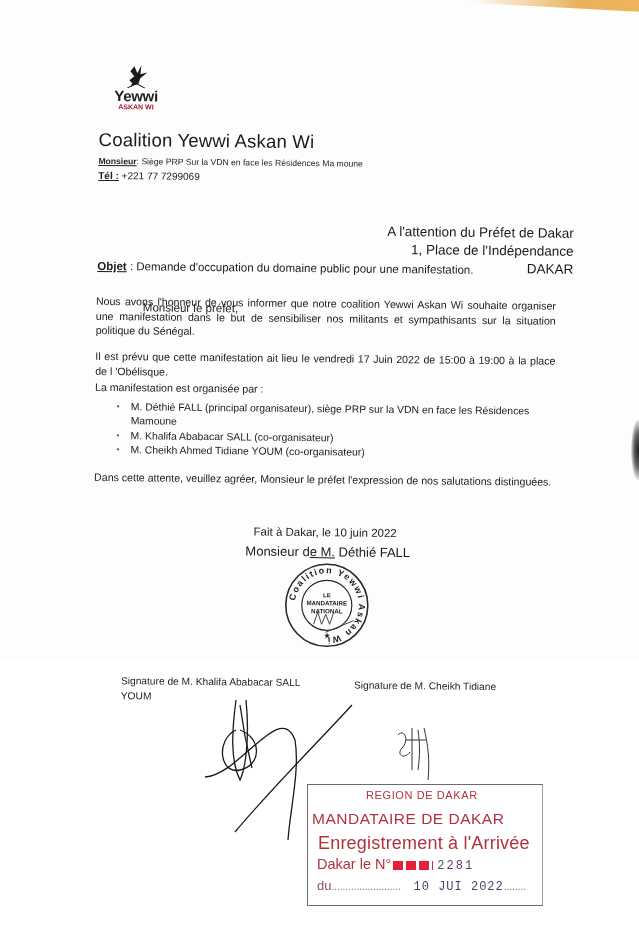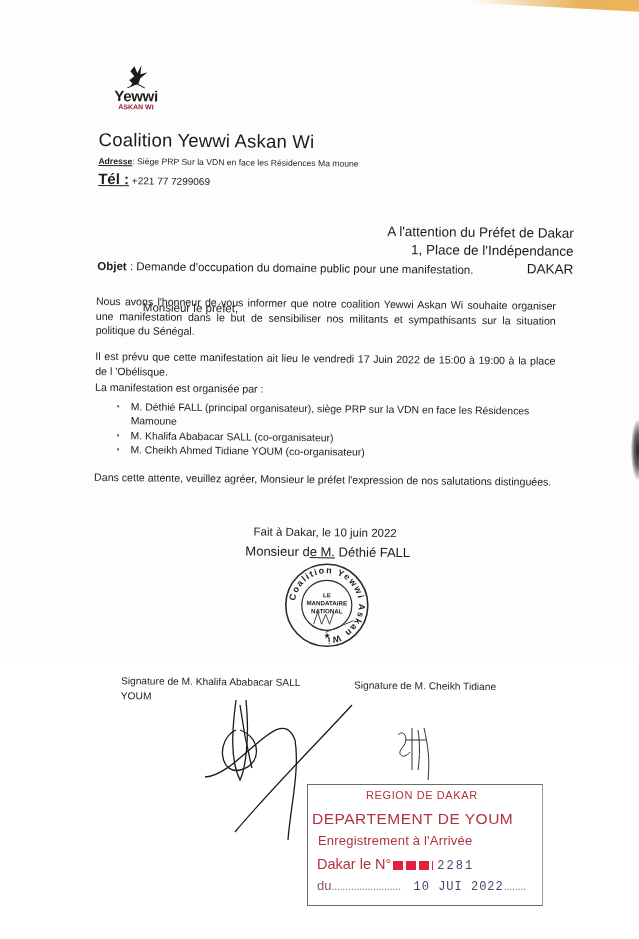--- a/index.html
+++ b/index.html
@@ -24,26 +24,26 @@
     .logo .bird { display: block; margin: 0 auto; }
     .logo .yewwi { font-weight: bold; font-size: 15px; color: #1c1c1c; line-height: 15px; letter-spacing: -0.3px; }
     .logo .askan { font-weight: bold; font-size: 7px; color: #a3162b; line-height: 8px; }
 
     .doc { transform: rotate(0.6deg); transform-origin: 300px 300px; }
     .org-name { position: absolute; left: 97px; top: 131px; font-size: 18.5px; color: #1a1a1a; letter-spacing: 0.2px; }
     .org-line { position: absolute; left: 97px; font-size: 8.6px; color: #1f1f1f; white-space: nowrap; }
     .org-line .lbl { font-weight: bold; text-decoration: underline; }
     .addr { top: 158px; }
     .tel { top: 172px; font-size: 10px; }
-    .tel .lbl { font-size: 15px; }
+    .tel .lbl { font-size: 10px; }
 
     .recipient { position: absolute; right: 66px; top: 222px; text-align: right; font-size: 13.5px; line-height: 18px; color: #1a1a1a; }
 
     .objet { position: absolute; left: 97px; top: 262px; font-size: 11.5px; color: #1a1a1a; white-space: nowrap; }
-    .objet .lbl { font-weight: bold; }
+    .objet .lbl { font-weight: bold; text-decoration: underline; }
     .salutation { position: absolute; left: 143px; top: 277px; font-size: 11.5px; margin-top: 26px; }
 
     .para { position: absolute; left: 96px; width: 460px; font-size: 10.6px; line-height: 14.5px; text-align: justify; color: #1a1a1a; }
     .p1 { top: 296px; }
     .p2 { top: 351px; }
     .p3 { top: 382px; width: 300px; }
     .organizers { position: absolute; left: 120px; top: 402px; width: 440px; margin: 0; padding: 0; list-style: none; font-size: 10.4px; line-height: 14.3px; }
     .organizers li { position: relative; padding-left: 12px; }
     .organizers li::before { content: "\2022"; position: absolute; left: -2px; top: 0; font-size: 8px; color: #555; }
     .p4 { top: 472px; }
@@ -60,21 +60,21 @@
 
     .signatures { position: absolute; left: 0; top: 0; }
 
     .stamp {
       position: absolute; left: 307px; top: 784px; width: 234px; height: 120px;
       border: 1.5px solid #6c6c6c; border-right-color: #9a9a9a;
       color: #b6283a; font-family: "Liberation Sans", sans-serif;
     }
     .stamp .l1 { position: absolute; left: 38px; top: 4px; font-size: 11px; letter-spacing: 0.6px; color: #b2313e; margin-left: 20px; }
     .stamp .l2 { position: absolute; left: 4px; top: 25px; font-size: 15.5px; letter-spacing: 0.5px; color: #b2313e; }
-    .stamp .l3 { position: absolute; left: 10px; top: 48px; font-size: 13px; letter-spacing: 0.2px; color: #b2313e; }
+    .stamp .l3 { position: absolute; left: 10px; top: 48px; font-size: 18px; letter-spacing: 0.2px; color: #b2313e; }
     .stamp .l4 { position: absolute; left: 9px; top: 71px; font-size: 14.5px; color: #b2313e; white-space: nowrap; }
     .stamp .l5 { position: absolute; left: 9px; top: 93px; font-size: 13px; color: #8a5560; white-space: nowrap; }
     .stamp .redact { display: inline-block; width: 40px; height: 9px; background: repeating-linear-gradient(90deg,#e41f3a 0 10px,transparent 10px 13px); vertical-align: middle; margin-left: 2px; }
     .stamp .num { color: #5a3b6a; font-family: "Liberation Mono", monospace; font-size: 12px; letter-spacing: 2px; }
     .stamp .dots { color: #7a6f78; font-size: 10px; letter-spacing: 0px; }
     .stamp .date { color: #4d3f68; font-family: "Liberation Mono", monospace; font-size: 12px; letter-spacing: 1px; margin-left: 9px; }
   </style>
 </head>
 <body>
 
@@ -88,21 +88,21 @@
       <svg class="bird" width="30" height="24" viewBox="0 0 30 24">
         <path d="M13 2 L16 9 L20 1 L19 10 L26 8 L19 14 L17 20 L13 21 L9 23 L11 19 L8 16 L13 12 L9 7 Z" fill="#1a1a1a"></path>
         <path d="M6 24 L15 19 L24 24" stroke="#1a1a1a" stroke-width="1" fill="none"></path>
       </svg>
       <div class="yewwi">Yewwi</div>
       <div class="askan">ASKAN WI</div>
     </div>
 
     <div class="org-name">Coalition Yewwi Askan Wi</div>
     <div class="org-line addr">
-      <span class="lbl">Adresse</span><span>: Siège PRP Sur la VDN en face les Résidences Ma moune</span>
+      <span class="lbl">Monsieur</span><span>: Siège PRP Sur la VDN en face les Résidences Ma moune</span>
     </div>
     <div class="org-line tel">
       <span class="lbl">Tél :</span>
       <span>+221 77 7299069</span>
     </div>
 
     <div class="recipient">
       <div>A l'attention du Préfet de Dakar</div>
       <div>1, Place de l'Indépendance</div>
       <div>DAKAR</div>
@@ -161,21 +161,21 @@
     </g>
     <g fill="none" stroke="#333" stroke-width="1">
       <path d="M398 735 C404 728 410 740 402 748 C396 755 404 760 410 752"></path>
       <path d="M412 728 L412 770 M418 730 C420 745 420 755 418 770"></path>
       <path d="M406 740 L426 740 M424 728 C428 745 430 760 428 780"></path>
     </g>
   </svg>
 
   <div class="stamp">
     <div class="l1">REGION DE DAKAR</div>
-    <div class="l2">DEPARTEMENT DE YOUM</div>
+    <div class="l2">MANDATAIRE DE DAKAR</div>
     <div class="l3">Enregistrement à l'Arrivée</div>
     <div class="l4">
       <span>Dakar le N°</span><span class="redact"></span>
       <span class="num">2281</span>
     </div>
     <div class="l5">
       <span>du</span><span class="dots">.........................</span>
       <span class="date">10 JUI 2022</span><span class="dots">........</span>
     </div>
   </div>

